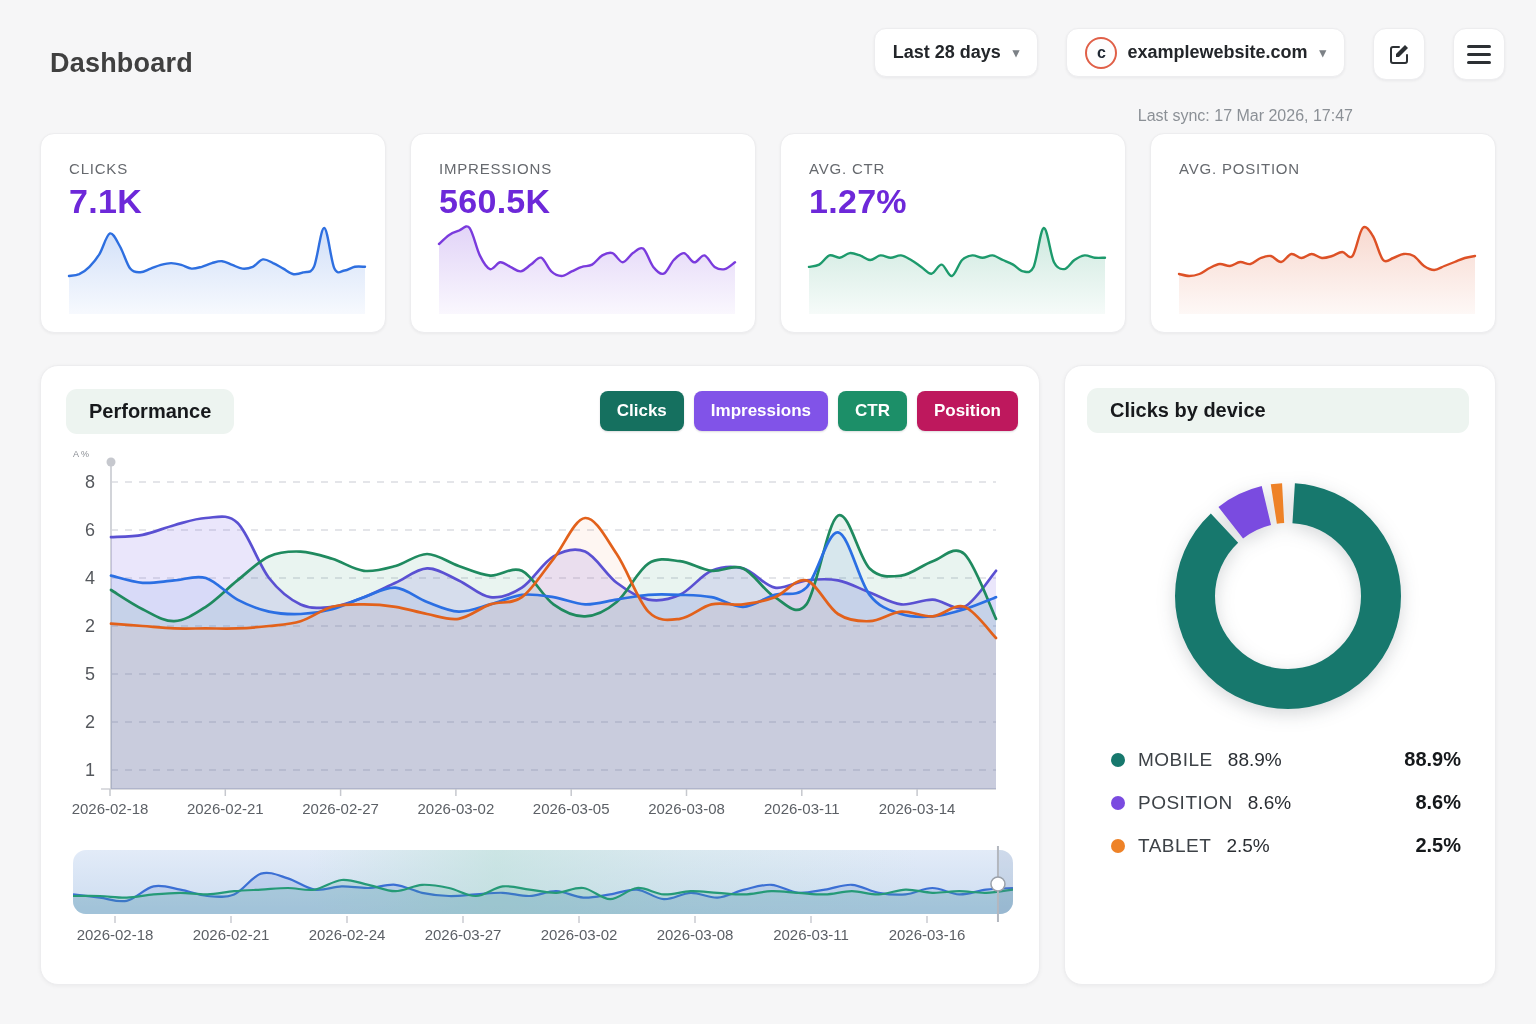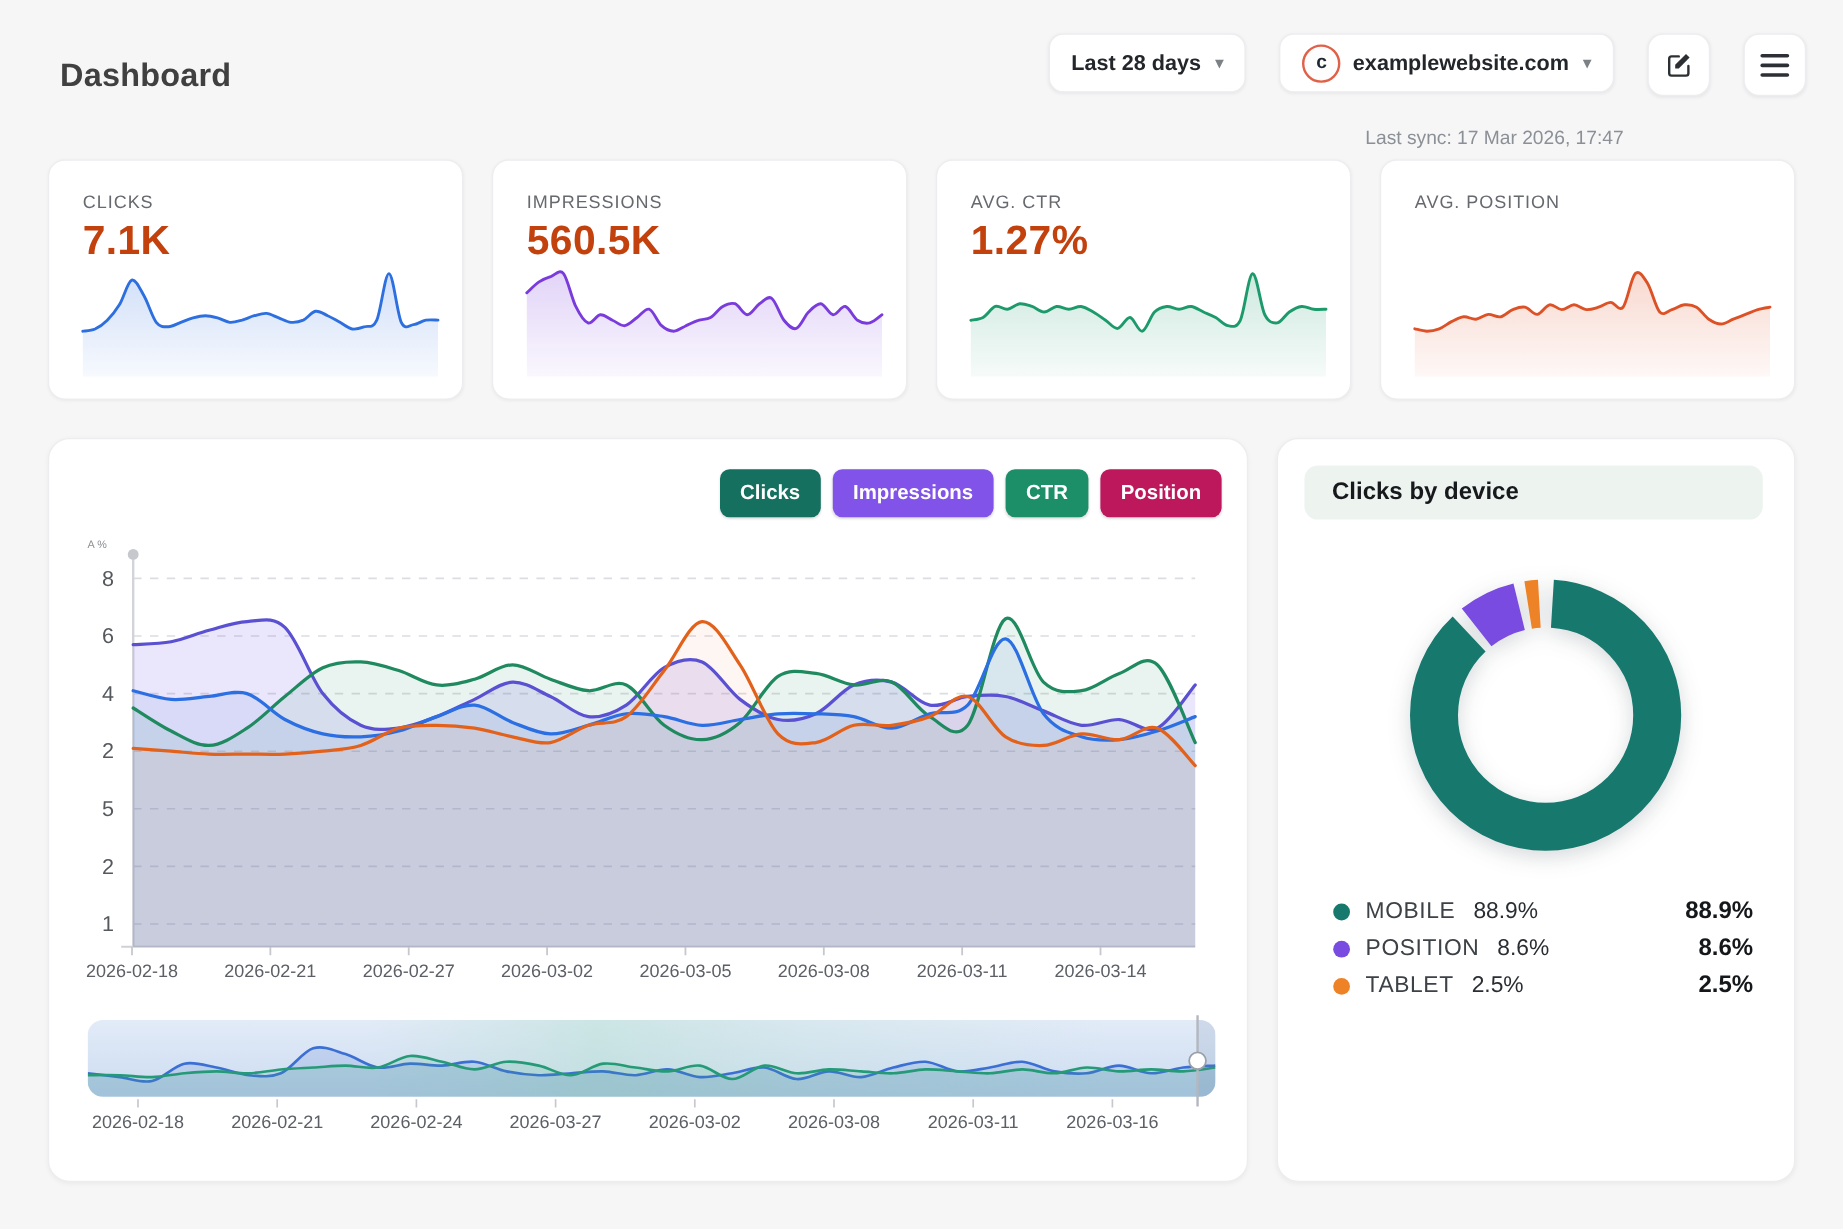--- a/index.html
+++ b/index.html
@@ -20,38 +20,38 @@
               box-shadow:0 1px 3px rgba(20,22,26,.06); display:flex; align-items:center; justify-content:center; cursor:pointer; }
   .burger { display:flex; flex-direction:column; gap:5px; }
   .burger span { display:block; width:24px; height:3px; border-radius:2px; background:#2c3034; }
   .last-sync { position:absolute; top:107px; right:183px; font-size:16px; color:#8b9096; }
 
   
   .stats { position:absolute; left:40px; top:133px; width:1456px; display:grid; grid-template-columns:repeat(4,1fr); gap:24px; }
   .stat-card { position:relative; height:200px; background:#fff; border:1px solid #ededef; border-radius:14px;
                box-shadow:0 1px 3px rgba(20,22,26,.05); padding:26px 28px 0 28px; overflow:hidden; }
   .stat-label { font-size:15px; font-weight:500; letter-spacing:.8px; color:#66696e; }
-  .stat-value { margin-top:5px; font-size:34px; font-weight:700; color:#c2410c; letter-spacing:.3px; }
+  .stat-value { margin-top:5px; font-size:34px; font-weight:700; color:#6d28d9; letter-spacing:.3px; }
   .spark { position:absolute; left:26px; right:26px; bottom:18px; height:96px; }
 
   
   .panel { position:absolute; background:#fff; border:1px solid #ededef; border-radius:18px; box-shadow:0 1px 4px rgba(20,22,26,.05); }
   .perf-panel { left:40px; top:365px; width:1000px; height:620px; }
   .device-panel { left:1064px; top:365px; width:432px; height:620px; }
   .pill { position:absolute; background:#edf4f0; border-radius:11px; padding:11px 23px; font-size:20px; font-weight:700; color:#17191c; }
   .perf-title { left:25px; top:23px; }
   .device-title { left:22px; top:22px; right:26px; }
   .series-buttons { position:absolute; right:21px; top:25px; display:flex; gap:10px; }
   .series-btn { border:none; border-radius:8px; padding:10px 17px; font-family:inherit; font-size:17px; font-weight:600;
                 color:#fff; cursor:pointer; box-shadow:0 1px 2px rgba(20,22,26,.15); }
   #perfChart { position:absolute; left:10px; top:78px; }
   #overviewChart { position:absolute; left:32px; top:480px; }
   #donut { position:absolute; left:78px; top:85px; filter:drop-shadow(0 5px 9px rgba(30,40,50,.18)); }
 
-  .legend { position:absolute; left:46px; right:34px; top:382px; display:flex; flex-direction:column; gap:8px; }
+  .legend { position:absolute; left:46px; right:34px; top:382px; display:flex; flex-direction:column; gap:20px; }
   .legend-row { display:flex; align-items:center; gap:13px; cursor:pointer; }
   .legend-dot { width:14px; height:14px; border-radius:50%; flex:0 0 auto; }
   .legend-label { font-size:19px; letter-spacing:.5px; color:#3d4247; }
   .legend-inline-pct { font-size:19px; color:#2a2e33; margin-left:2px; }
   .legend-right-pct { margin-left:auto; font-size:20px; font-weight:600; color:#15181b; }
 </style>
 </head>
 <body>
 
 <div class="page">
@@ -135,20 +135,21 @@
               <stop offset="100%" stop-color="#dd5126" stop-opacity="0.04"></stop>
             </linearGradient>
           </defs>
           <path d="M2.0 56.0C3.7 56.3 8.8 58.0 12.2 58.0C15.6 58.0 19.0 57.3 22.4 56.0C25.8 54.7 29.2 51.7 32.6 50.0C36.0 48.3 39.4 46.3 42.8 46.0C46.2 45.7 49.6 48.3 53.0 48.0C56.4 47.7 59.8 44.3 63.2 44.0C66.6 43.7 70.0 46.7 73.4 46.0C76.9 45.3 80.3 41.3 83.7 40.0C87.1 38.7 90.5 37.3 93.9 38.0C97.3 38.7 100.7 44.3 104.1 44.0C107.5 43.7 110.9 36.7 114.3 36.0C117.7 35.3 121.1 40.0 124.5 40.0C127.9 40.0 131.3 36.0 134.7 36.0C138.1 36.0 141.5 39.7 144.9 40.0C148.3 40.3 151.7 39.0 155.1 38.0C158.5 37.0 161.9 34.0 165.3 34.0C168.7 34.0 172.1 42.0 175.5 38.0C178.9 34.0 182.3 13.3 185.7 10.0C189.1 6.7 192.5 12.7 195.9 18.0C199.3 23.3 202.7 38.3 206.1 42.0C209.5 45.7 212.9 41.0 216.3 40.0C219.7 39.0 223.1 36.3 226.6 36.0C230.0 35.7 233.4 36.0 236.8 38.0C240.2 40.0 243.6 45.7 247.0 48.0C250.4 50.3 253.8 52.0 257.2 52.0C260.6 52.0 264.0 49.3 267.4 48.0C270.8 46.7 274.2 45.3 277.6 44.0C281.0 42.7 284.4 41.0 287.8 40.0C291.2 39.0 296.3 38.3 298.0 38.0L298 96L2 96Z" fill="url(#sg3)"></path>
           <path d="M2.0 56.0C3.7 56.3 8.8 58.0 12.2 58.0C15.6 58.0 19.0 57.3 22.4 56.0C25.8 54.7 29.2 51.7 32.6 50.0C36.0 48.3 39.4 46.3 42.8 46.0C46.2 45.7 49.6 48.3 53.0 48.0C56.4 47.7 59.8 44.3 63.2 44.0C66.6 43.7 70.0 46.7 73.4 46.0C76.9 45.3 80.3 41.3 83.7 40.0C87.1 38.7 90.5 37.3 93.9 38.0C97.3 38.7 100.7 44.3 104.1 44.0C107.5 43.7 110.9 36.7 114.3 36.0C117.7 35.3 121.1 40.0 124.5 40.0C127.9 40.0 131.3 36.0 134.7 36.0C138.1 36.0 141.5 39.7 144.9 40.0C148.3 40.3 151.7 39.0 155.1 38.0C158.5 37.0 161.9 34.0 165.3 34.0C168.7 34.0 172.1 42.0 175.5 38.0C178.9 34.0 182.3 13.3 185.7 10.0C189.1 6.7 192.5 12.7 195.9 18.0C199.3 23.3 202.7 38.3 206.1 42.0C209.5 45.7 212.9 41.0 216.3 40.0C219.7 39.0 223.1 36.3 226.6 36.0C230.0 35.7 233.4 36.0 236.8 38.0C240.2 40.0 243.6 45.7 247.0 48.0C250.4 50.3 253.8 52.0 257.2 52.0C260.6 52.0 264.0 49.3 267.4 48.0C270.8 46.7 274.2 45.3 277.6 44.0C281.0 42.7 284.4 41.0 287.8 40.0C291.2 39.0 296.3 38.3 298.0 38.0" fill="none" stroke="#dd5126" stroke-width="2.4" stroke-linecap="round"></path>
         </svg>
     </div>
   </div>
 
   <section class="panel perf-panel">
+    <div class="pill perf-title">Performance</div>
     <div class="series-buttons">
       <button class="series-btn" style="background: rgb(21, 112, 95);">Clicks</button>
       <button class="series-btn" style="background: rgb(129, 83, 232);">Impressions</button>
       <button class="series-btn" style="background: rgb(28, 143, 104);">CTR</button>
       <button class="series-btn" style="background: #be185d;">Position</button>
     </div>
     <svg id="perfChart" width="980" height="372">
         <line x1="60" y1="38" x2="945" y2="38" stroke="#dcdde2" stroke-width="1.3" stroke-dasharray="7 7"></line>
         <text x="44" y="44" text-anchor="end" font-size="18" fill="#55585d" font-family="Liberation Sans, sans-serif">8</text>
         <line x1="60" y1="86" x2="945" y2="86" stroke="#dcdde2" stroke-width="1.3" stroke-dasharray="7 7"></line>

